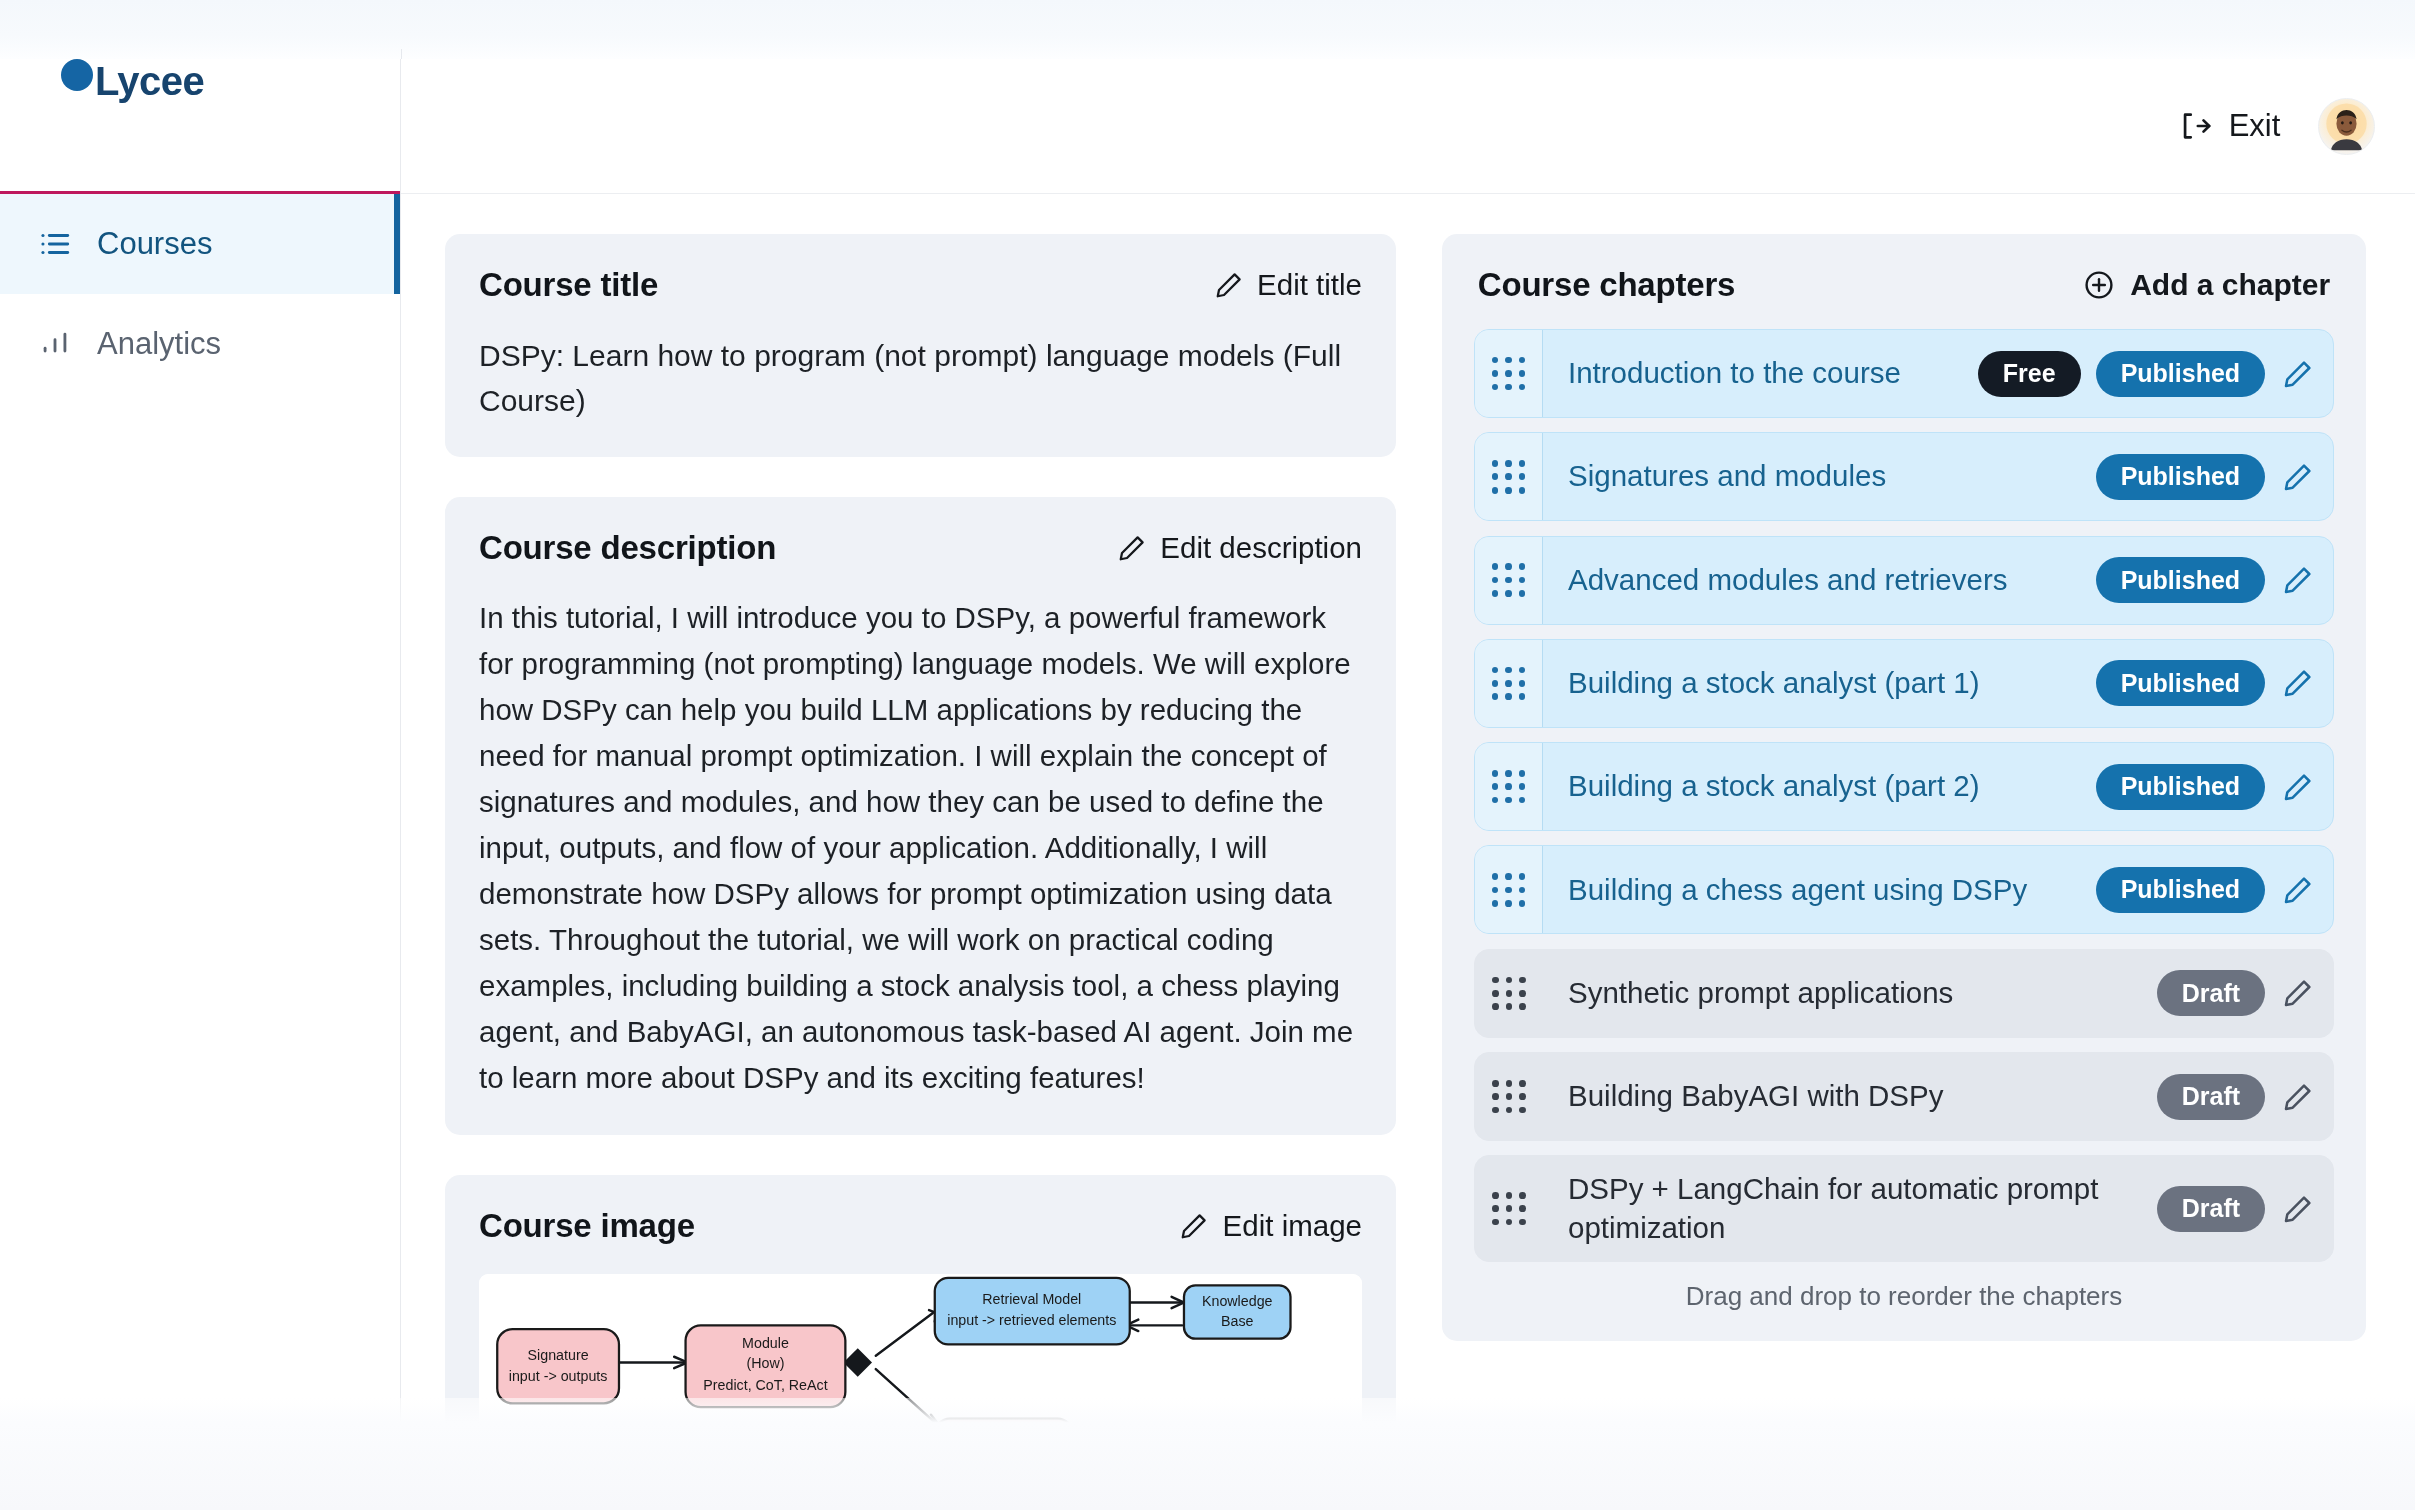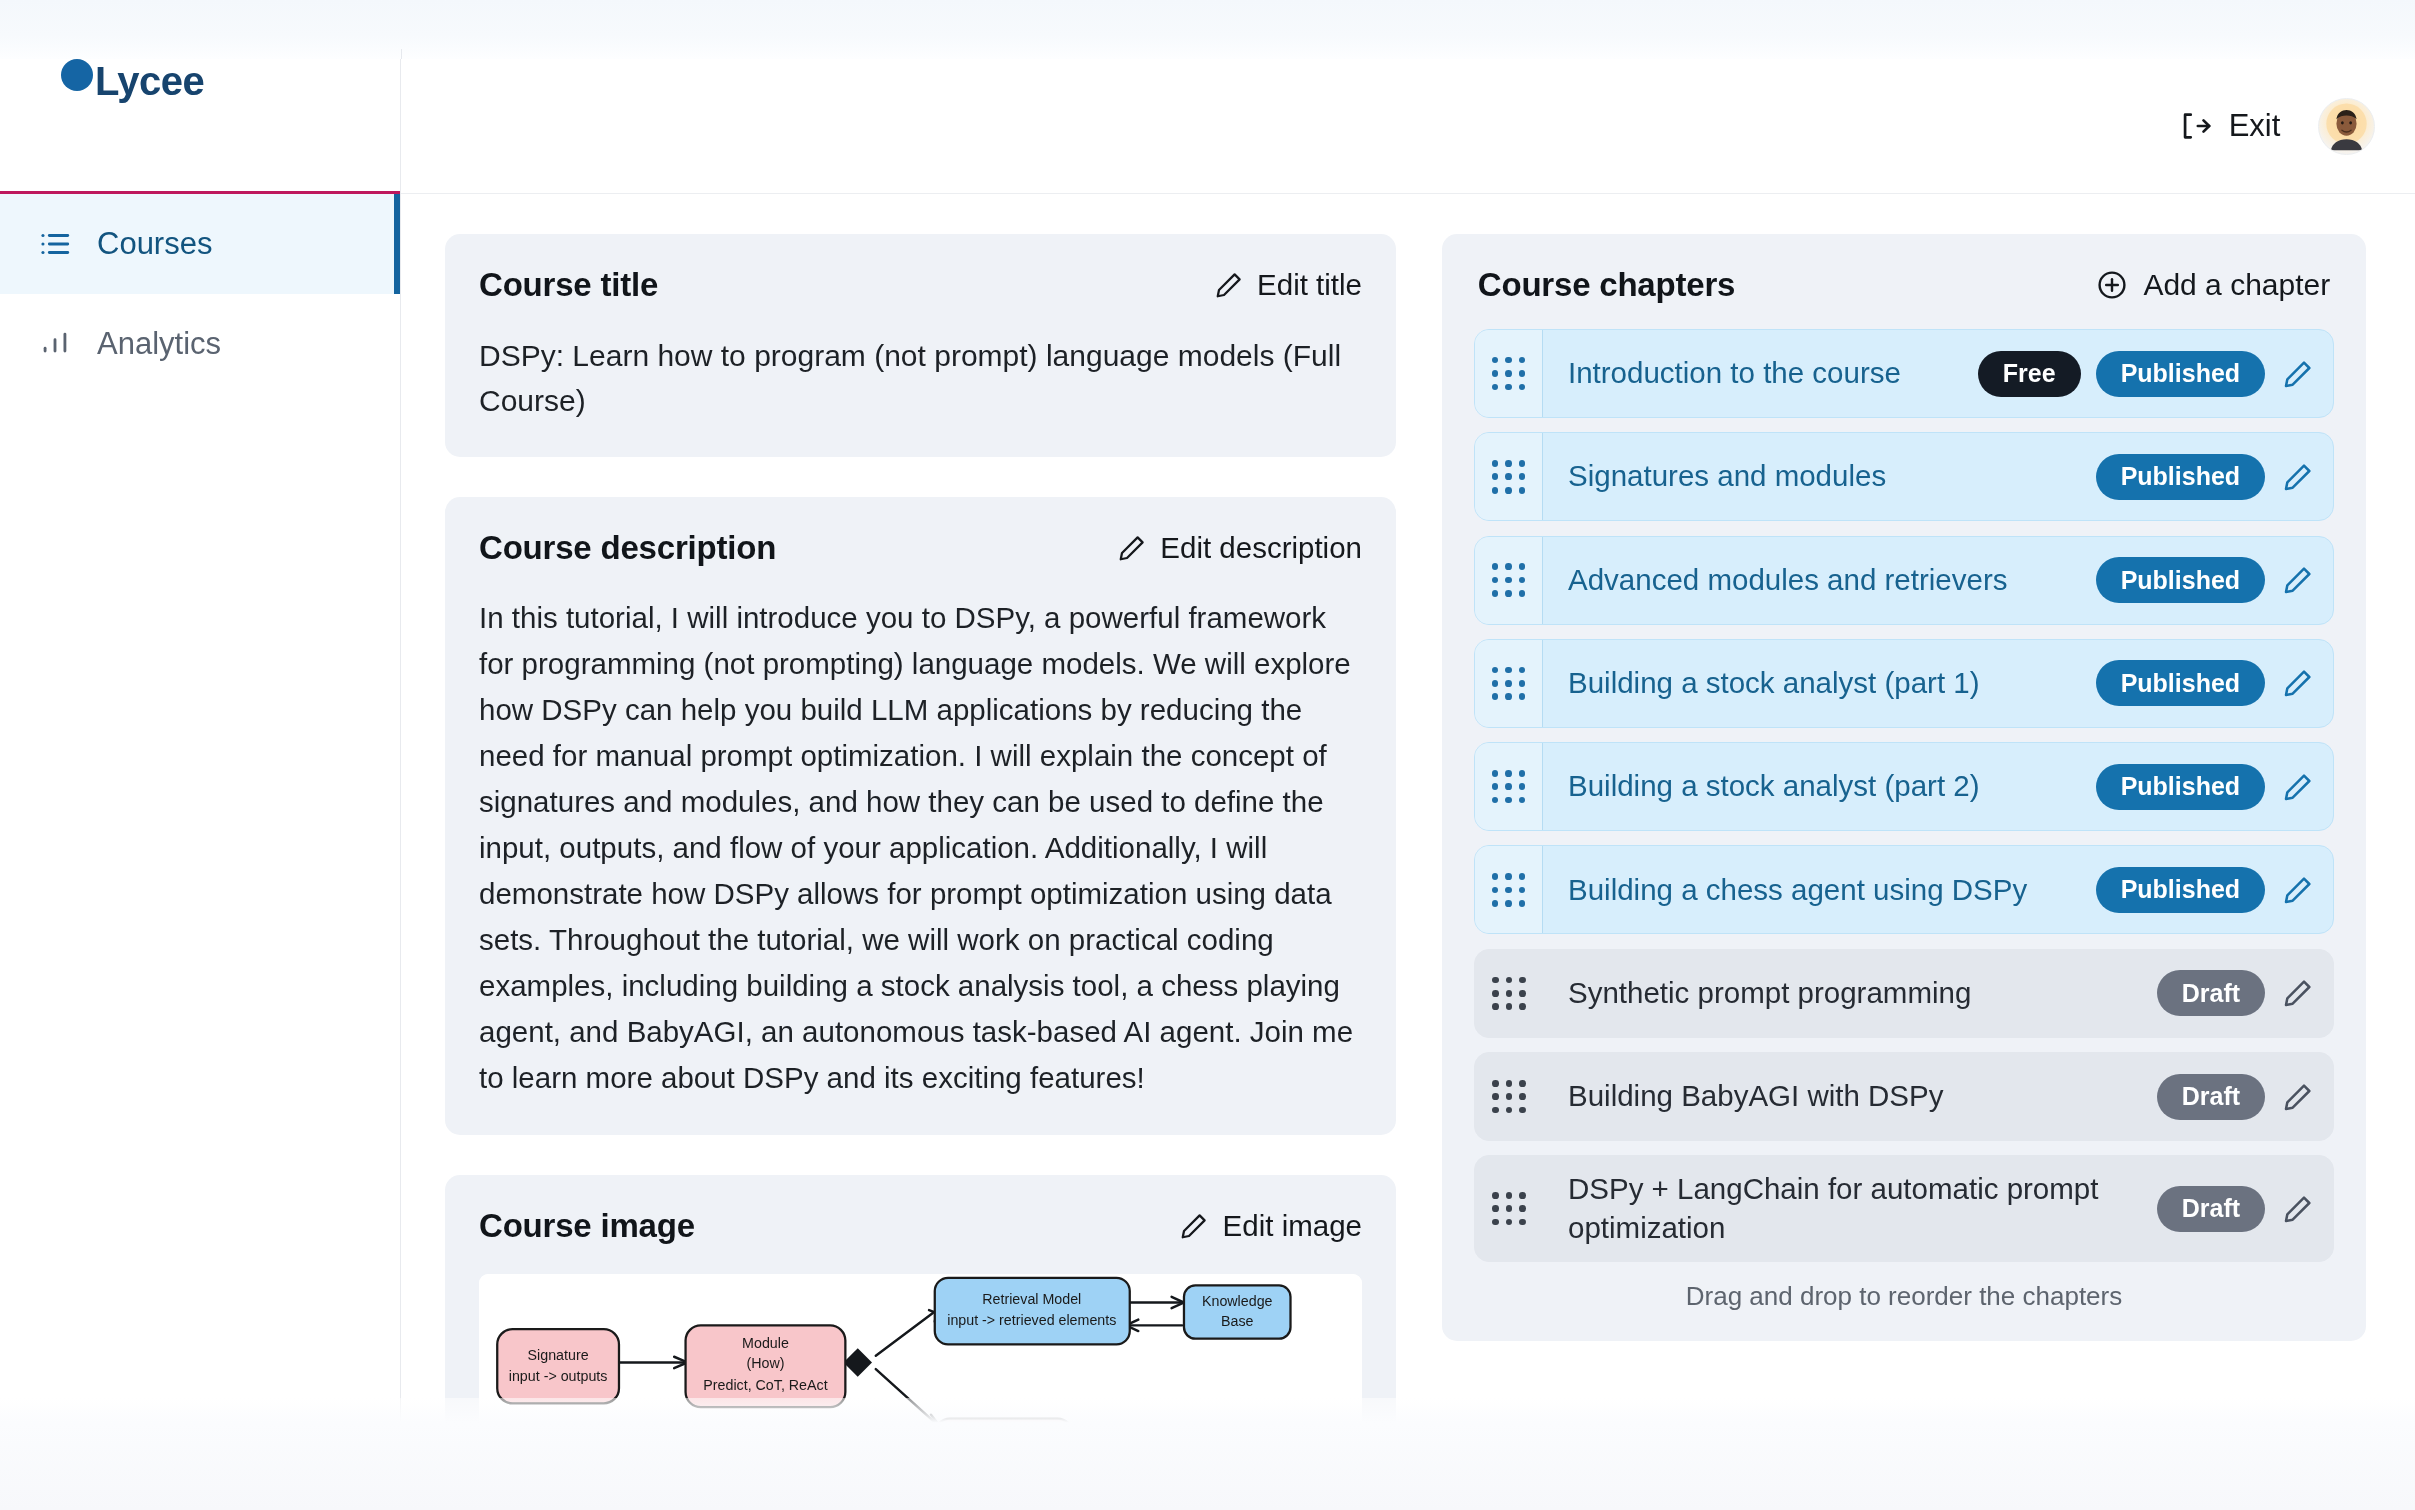--- a/index.html
+++ b/index.html
@@ -122,21 +122,21 @@
     background: #eff2f7; border-radius: 15px; padding: 32px 32px 25px 32px;
   }
   .chapters-head {
     display: flex; align-items: center; justify-content: space-between;
     margin-bottom: 25px; padding: 0 3.8px;
   }
   .add-chapter {
     display: flex; align-items: center; gap: 15px; cursor: pointer;
     background: none; border: none; font-family: inherit;
   }
-  .add-chapter .label { font-size: 30px; color: #14181d; font-weight: 400; }
+  .add-chapter .label { font-size: 30px; color: #14181d; font-weight: 700; }
   .plus-ico { width: 32px; height: 32px; flex: none; display: block; }
 
   .chapter-list { display: flex; flex-direction: column; gap: 14.3px; }
   .chapter-row {
     display: flex; align-items: stretch; min-height: 89px;
     border-radius: 15px; overflow: hidden; cursor: pointer;
   }
   .chapter-row.published { background: #d7eefc; border: 1px solid #bfe3f8; }
   .chapter-row.draft { background: #e3e7ed; border: 1px solid #e3e7ed; }
 
@@ -550,21 +550,21 @@
                   <i></i>
                   <i></i>
                   <i></i>
                   <i></i>
                   <i></i>
                   <i></i>
                   <i></i>
                 </span>
             </div>
             <div class="chapter-main">
-              <span class="chapter-title">Synthetic prompt programming</span>
+              <span class="chapter-title">Synthetic prompt applications</span>
               <span class="chapter-badges">
                 <span class="badge draft">Draft</span>
                 <span class="row-edit">
                   <svg viewBox="0 0 24 24" fill="none" stroke="#4a5260" stroke-width="1.9" stroke-linecap="round" stroke-linejoin="round">
                       <path d="M16.5 3.5l4 4L8 20l-5 1 1-5z"></path>
                     </svg>
                 </span>
               </span>
             </div>
           </div>

